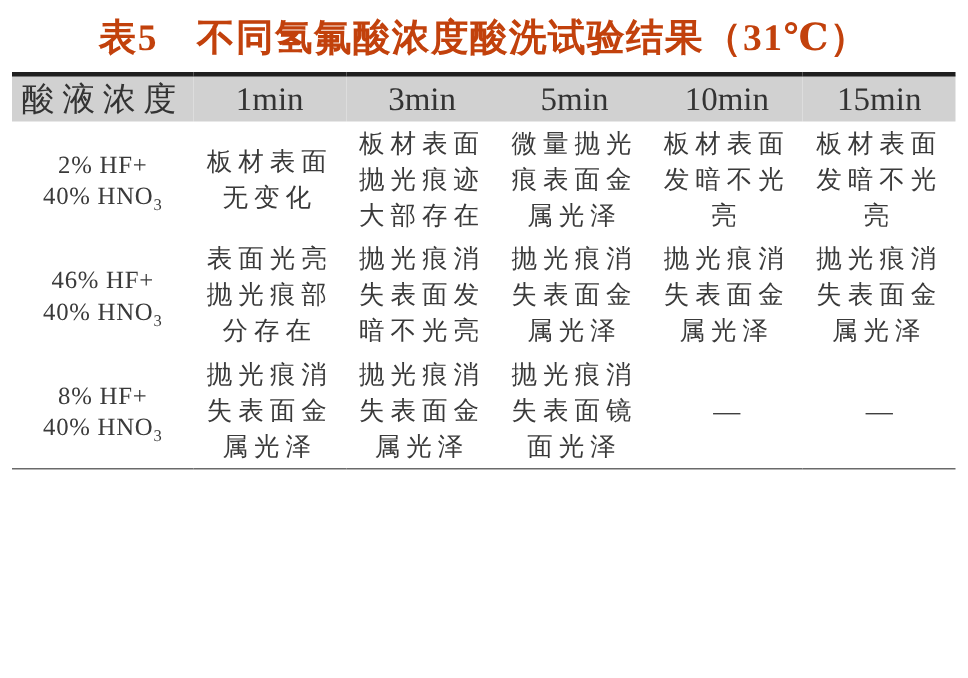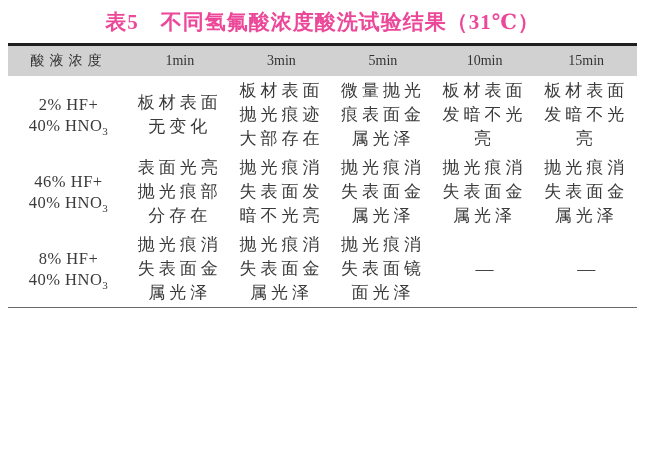--- a/index.html
+++ b/index.html
@@ -12,41 +12,41 @@
     height: 452px;
     overflow: hidden;
     font-family: "Liberation Serif", "DejaVu Serif", serif;
     color: #3a3a3a;
     -webkit-font-smoothing: antialiased;
   }
   .title {
     margin: 0;
     padding: 8px 0 7px 0;
     text-align: center;
-    font-size: 21px;
+    font-size: 25px;
     font-weight: bold;
-    color: #ec4899;
+    color: #c2410c;
     letter-spacing: 1px;
   }
   table.results {
     table-layout: fixed;
     border-collapse: collapse;
     width: 629px;
     margin: 0 8px;
     border-top: 3px solid #1f1f1f;
     border-bottom: 1px solid #6a6a6a;
   }
   col.acid-col { width: 121px; }
   thead tr {
     background: var(--header-bg, #d1d1d1);
   }
   thead th {
     height: 30px;
     font-weight: normal;
-    font-size: 14px;
+    font-size: 22px;
     color: #333333;
     text-align: center;
     vertical-align: middle;
     padding: 0;
   }
   thead th.cjk-header {
     letter-spacing: 5px;
   }
   tbody td {
     height: 75px;

